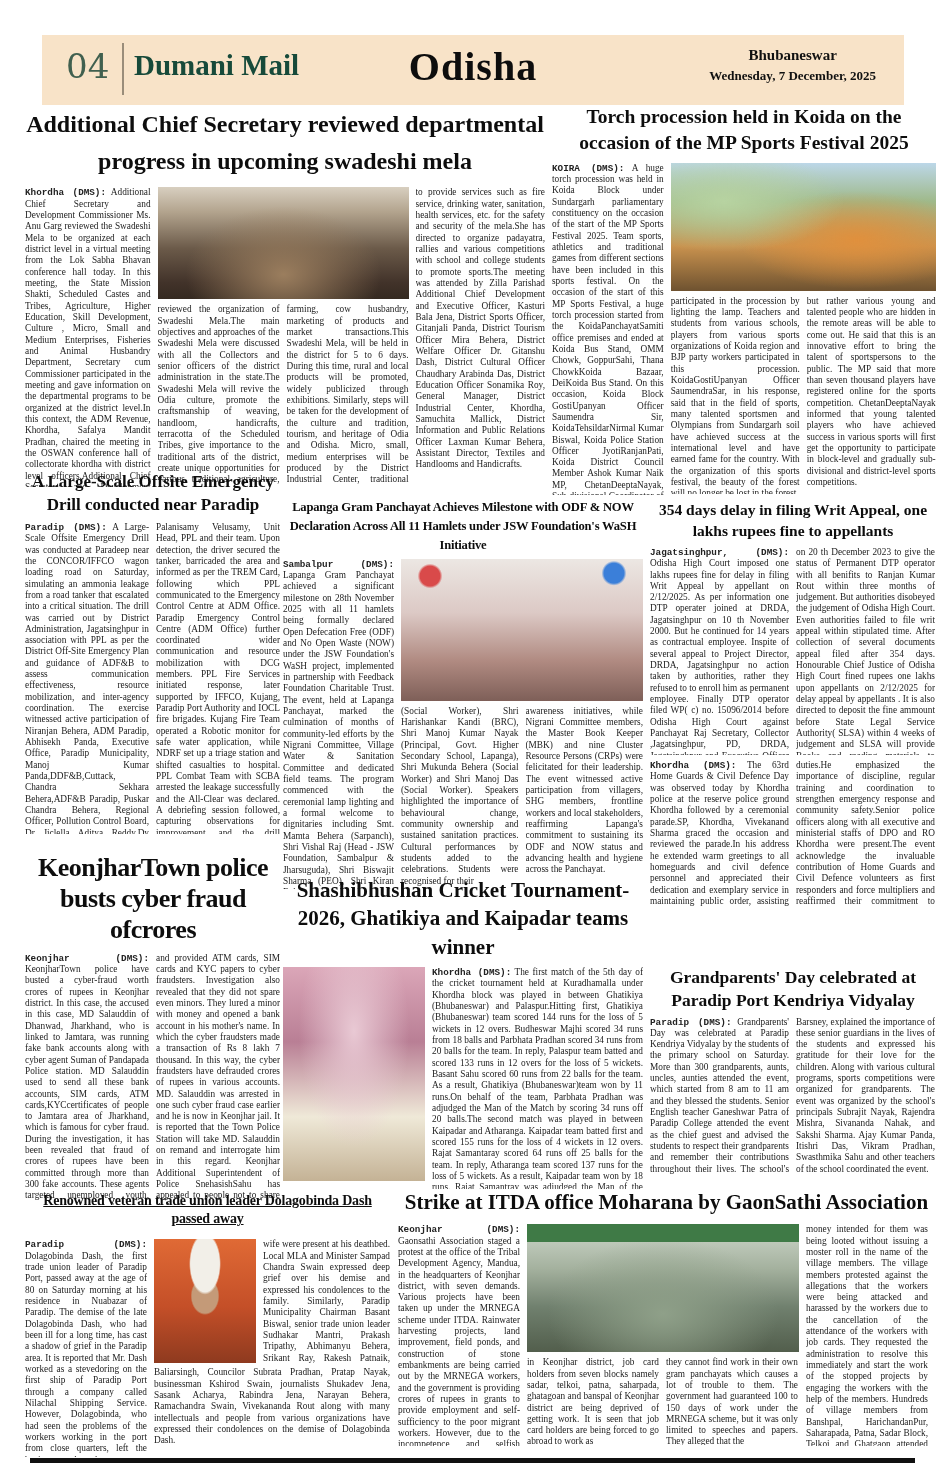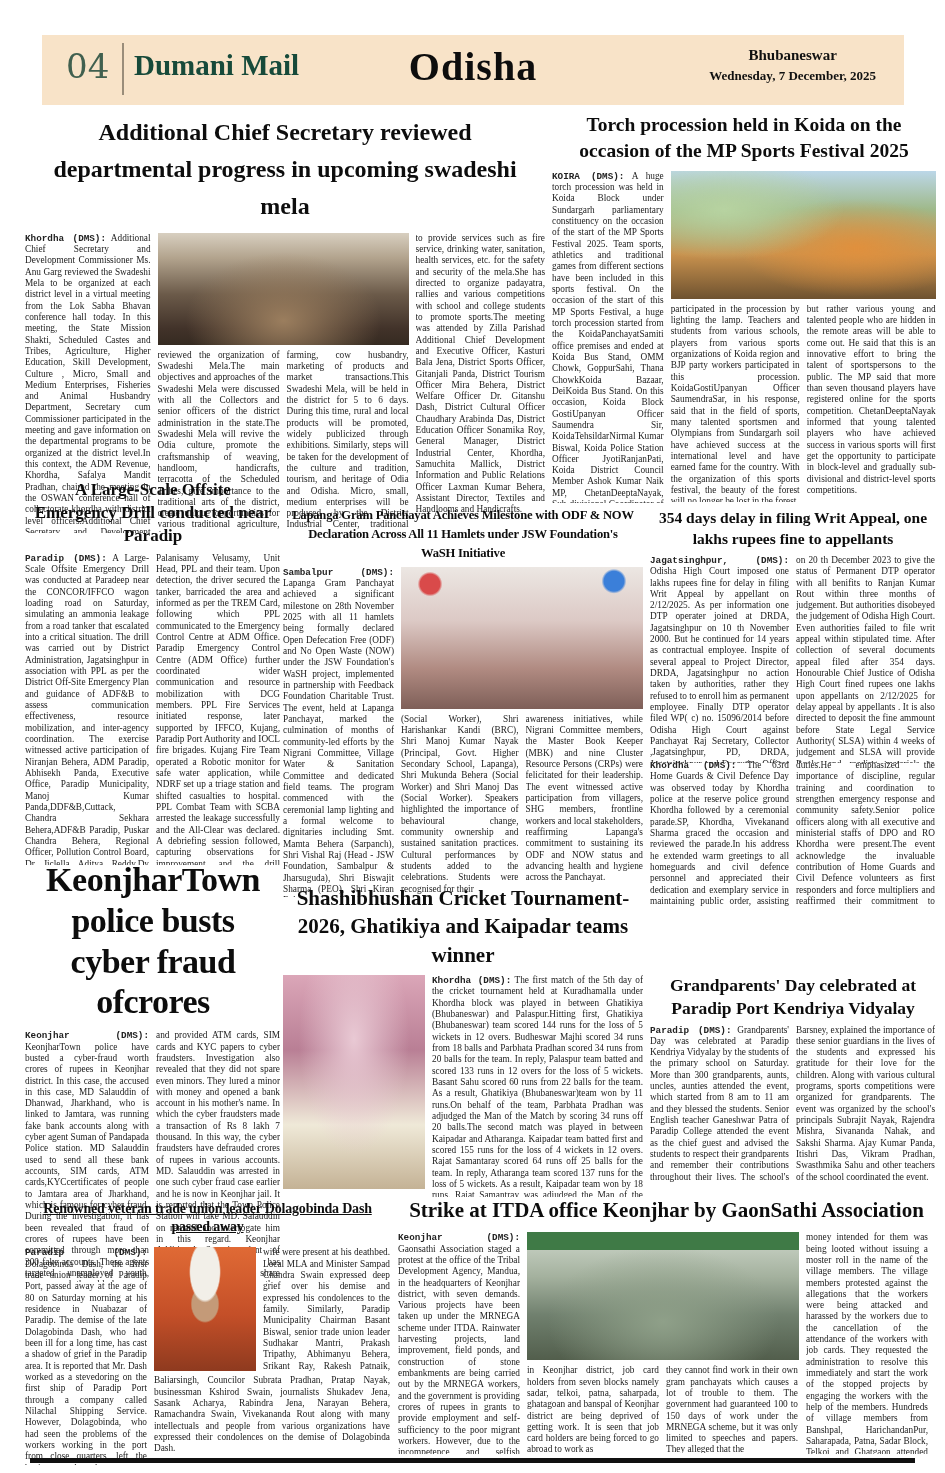--- a/index.html
+++ b/index.html
@@ -9,21 +9,21 @@
   #masthead{position:absolute;left:42px;top:35px;width:862px;height:70px;background:#f8e3c8;}
   #pageno{position:absolute;left:24px;top:11px;font-size:34px;color:#41604f;font-family:"DejaVu Serif",serif;}
   #mastdiv{position:absolute;left:80px;top:8px;width:2px;height:52px;background:#9a8d7a;}
   #mastname{position:absolute;left:92px;top:14px;font-size:29px;font-weight:bold;color:#174a3a;}
   #section{position:absolute;left:0;right:0;top:8px;text-align:center;font-size:40px;font-weight:bold;color:#0d0d0d;letter-spacing:1px;}
   #edbox{position:absolute;right:28px;top:12px;text-align:center;color:#111;}
   #edcity{font-size:15px;font-weight:bold;}
   #eddate{font-size:13px;font-weight:bold;margin-top:4px;}
   
   .art{position:absolute;}
-  .hl{font-weight:bold;text-align:center;color:#0d0d0d;margin:8px;}
+  .hl{font-weight:bold;text-align:center;color:#0d0d0d;margin:0;}
   .cols{display:flex;gap:7px;align-items:flex-start;}
   .col{text-align:justify;font-size:9.3px;line-height:1.22;overflow:hidden;color:#222;}
   .dl{font-weight:bold;font-family:Liberation Mono, monospace;}
   .photo{width:100%;}
   .ph-meeting{background:radial-gradient(ellipse at 50% 78%, #9b7e5e 0%, rgba(0,0,0,0) 55%),linear-gradient(180deg,#d8cfc0 0%,#b3a48e 22%,#6b5a49 55%,#42332a 85%,#352a21 100%);}
   .ph-torch{background:radial-gradient(ellipse at 20% 30%, #b7d3a1 0%, rgba(0,0,0,0) 40%),radial-gradient(ellipse at 70% 60%, #e0903d 0%, rgba(0,0,0,0) 45%),linear-gradient(180deg,#bcd7e8 0%,#9fb98a 30%,#c9924e 65%,#6e5230 100%);}
   .ph-lapanga{background:radial-gradient(circle at 12% 12%, #d94a4a 0 4%, rgba(0,0,0,0) 5%),radial-gradient(circle at 88% 10%, #3b7fd9 0 4%, rgba(0,0,0,0) 5%),linear-gradient(180deg,#ece7e3 0%,#dcc9c5 38%,#b08a81 72%,#7e5f58 100%);}
   .ph-cricket{background:radial-gradient(ellipse at 50% 30%, #e9c9d4 0%, rgba(0,0,0,0) 55%),linear-gradient(180deg,#dba6b8 0%,#b97f95 35%,#efe9d8 70%,#c4b295 100%);}
   .ph-dash{background:radial-gradient(ellipse at 50% 20%, #f2efe8 0 20%, rgba(0,0,0,0) 22%),radial-gradient(ellipse at 50% 46%, #c49a78 0 18%, rgba(0,0,0,0) 20%),linear-gradient(180deg,#e06a35 0%,#c44f28 55%,#8e3a1f 100%);}
   .ph-itda{background:linear-gradient(180deg,#3f7a46 0 14%, rgba(0,0,0,0) 14%),radial-gradient(ellipse at 50% 70%, #8fa089 0%, rgba(0,0,0,0) 60%),linear-gradient(180deg,#cfd8cc 0%,#a4b19e 35%,#70806e 65%,#525e4c 100%);}
@@ -113,21 +113,21 @@
 
   <div class="art" style="left:650px;top:966px;width:286px;height:212px;">
     <h2 class="hl" style="font-size:17.5px;line-height:1.3;margin-bottom:5px;">Grandparents' Day celebrated at Paradip Port Kendriya Vidyalay</h2>
     <div class="cols">
       <div class="col" style="width:139px;height:158px;"><b class="dl">Paradip (DMS):</b> <span>Grandparents' Day was celebrated at Paradip Kendriya Vidyalay by the students of the primary school on Saturday. More than 300 grandparents, aunts, uncles, aunties attended the event, which started from 8 am to 11 am and they blessed the students. Senior English teacher Ganeshwar Patra of Paradip College attended the event as the chief guest and advised the students to respect their grandparents and remember their contributions throughout their lives. The school's principal, Pankaj</span></div>
       <div class="col" style="width:139px;height:158px;">Barsney, explained the importance of these senior guardians in the lives of the students and expressed his gratitude for their love for the children. Along with various cultural programs, sports competitions were organized for grandparents. The event was organized by the school's principals Subrajit Nayak, Rajendra Mishra, Sivananda Nahak, and Sakshi Sharma. Ajay Kumar Panda, Itishri Das, Vikram Pradhan, Swasthmika Sahu and other teachers of the school coordinated the event.</div>
     </div>
   </div>
 
   <div class="art" style="left:25px;top:852px;width:256px;height:326px;">
-    <h2 class="hl" style="font-size:34px;line-height:1.2;margin-bottom:7px;letter-spacing:-0.5px;">KeonjharTown police busts cyber fraud ofcrores</h2>
+    <h2 class="hl" style="font-size:26px;line-height:1.2;margin-bottom:7px;letter-spacing:-0.5px;">KeonjharTown police busts cyber fraud ofcrores</h2>
     <div class="cols">
       <div class="col" style="width:124px;height:252px;"><b class="dl">Keonjhar (DMS):</b> <span>KeonjharTown police have busted a cyber-fraud worth crores of rupees in Keonjhar district. In this case, the accused in this case, MD Salauddin of Dhanwad, Jharkhand, who is linked to Jamtara, was running fake bank accounts along with cyber agent Suman of Pandapada Police station. MD Salauddin used to send all these bank accounts, SIM cards, ATM cards,KYCcertificates of people to Jamtara area of Jharkhand, which is famous for cyber fraud. During the investigation, it has been revealed that fraud of crores of rupees have been committed through more than 300 fake accounts. These agents targeted unemployed youth, women and the elderly,persons and opened their bank accounts with assurance of Rs 1,000 to Rs 5,000 to them</span></div>
       <div class="col" style="width:124px;height:252px;">and provided ATM cards, SIM cards and KYC papers to cyber fraudsters. Investigation also revealed that they did not spare even minors. They lured a minor with money and opened a bank account in his mother's name. In which the cyber fraudsters made a transaction of Rs 8 lakh 7 thousand. In this way, the cyber fraudsters have defrauded crores of rupees in various accounts. MD. Salauddin was arrested in one such cyber fraud case earlier and he is now in Keonjhar jail. It is reported that the Town Police Station will take MD. Salauddin on remand and interrogate him in this regard. Keonjhar Additional Superintendent of Police SnehasishSahu has appealed to people not to share their bank accounts and other credentials with anyone else.</div>
     </div>
   </div>
 
   <div class="art" style="left:283px;top:876px;width:360px;height:302px;">
     <h2 class="hl" style="font-size:21px;line-height:1.35;margin-bottom:6px;">Shashibhushan Cricket Tournament-2026, Ghatikiya and Kaipadar teams winner</h2>
     <div class="cols">
       <div class="photo ph-cricket" style="width:142px;height:214px;flex:none;"></div>
@@ -143,21 +143,21 @@
         <div class="cols" style="margin-bottom:4px;">
           <div class="photo ph-dash" style="width:102px;height:124px;flex:none;"></div>
           <div class="col" style="width:127px;height:124px;">wife were present at his deathbed. Local MLA and Minister Sampad Chandra Swain expressed deep grief over his demise and expressed his condolences to the family. Similarly, Paradip Municipality Chairman Basant Biswal, senior trade union leader Sudhakar Mantri, Prakash Tripathy, Abhimanyu Behera, Srikant Ray, Rakesh Patnaik, Nrusingh Satapathy, Bibhuti Moharana, Minister's representative Sarbeswar</div>
         </div>
         <div class="col" style="width:236px;height:88px;">Baliarsingh, Councilor Subrata Pradhan, Pratap Nayak, businessman Kshirod Swain, journalists Shukadev Jena, Sasank Acharya, Rabindra Jena, Narayan Behera, Ramachandra Swain, Vivekananda Rout along with many intellectuals and people from various organizations have expressed their condolences on the demise of Dolagobinda Dash.</div>
       </div>
     </div>
   </div>
 
   <div class="art" style="left:398px;top:1190px;width:537px;height:270px;">
-    <h2 class="hl" style="font-size:21px;line-height:1.2;margin-bottom:9px;">Strike at ITDA office Keonjhar by GaonSathi Association</h2>
+    <h2 class="hl" style="font-size:21px;line-height:1.2;margin-bottom:9px;">Strike at ITDA office Moharana by GaonSathi Association</h2>
     <div class="cols">
       <div class="col" style="width:122px;height:222px;"><b class="dl">Keonjhar (DMS):</b> <span>Gaonsathi Association staged a protest at the office of the Tribal Development Agency, Mandua, in the headquarters of Keonjhar district, with seven demands. Various projects have been taken up under the MRNEGA scheme under ITDA. Rainwater harvesting projects, land improvement, field ponds, and construction of stone embankments are being carried out by the MRNEGA workers, and the government is providing crores of rupees in grants to provide employment and self-sufficiency to the poor migrant workers. However, due to the incompetence and selfish attitude of the ITDA project administrator</span></div>
       <div style="width:272px;">
         <div class="photo ph-itda" style="height:128px;margin-bottom:5px;"></div>
         <div class="cols">
           <div class="col" style="width:132px;height:88px;">in Keonjhar district, job card holders from seven blocks namely sadar, telkoi, patna, saharpada, ghatagoan and banspal of Keonjhar district are being deprived of getting work. It is seen that job card holders are being forced to go abroad to work as</div>
           <div class="col" style="width:132px;height:88px;">they cannot find work in their own gram panchayats which causes a lot of trouble to them. The government had guaranteed 100 to 150 days of work under the MRNEGA scheme, but it was only limited to speeches and papers. They alleged that the</div>
         </div>
       </div>
       <div class="col" style="width:122px;height:222px;">money intended for them was being looted without issuing a moster roll in the name of the village members. The village members protested against the allegations that the workers were being attacked and harassed by the workers due to the cancellation of the attendance of the workers with job cards. They requested the administration to resolve this immediately and start the work of the stopped projects by engaging the workers with the help of the members. Hundreds of village members from Banshpal, HarichandanPur, Saharapada, Patna, Sadar Block, Telkoi and Ghatgaon attended today's programme.</div>

